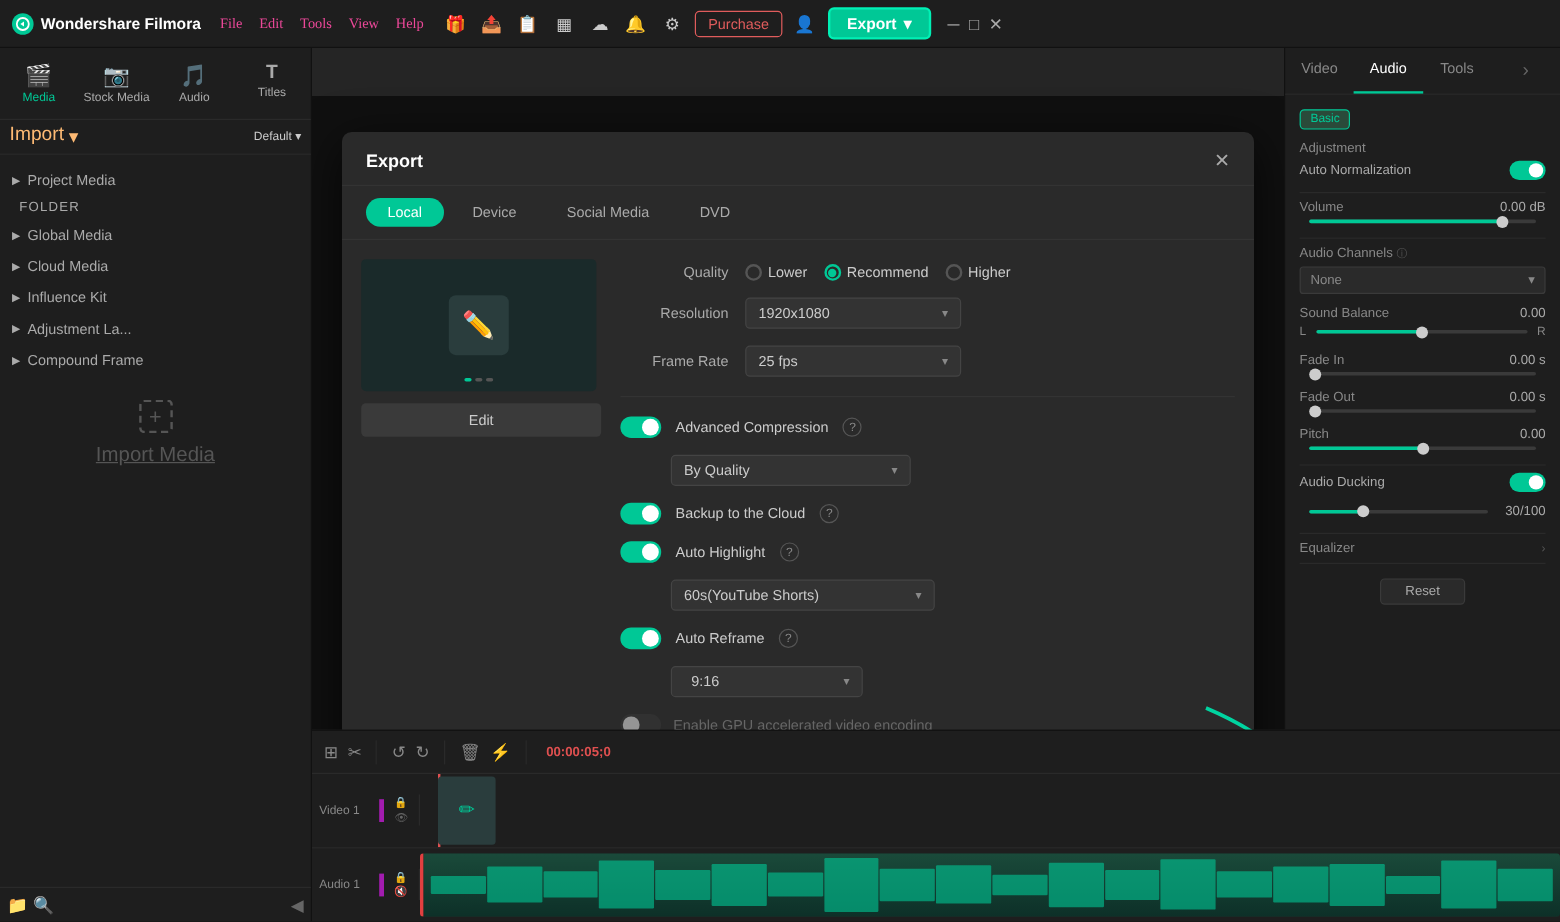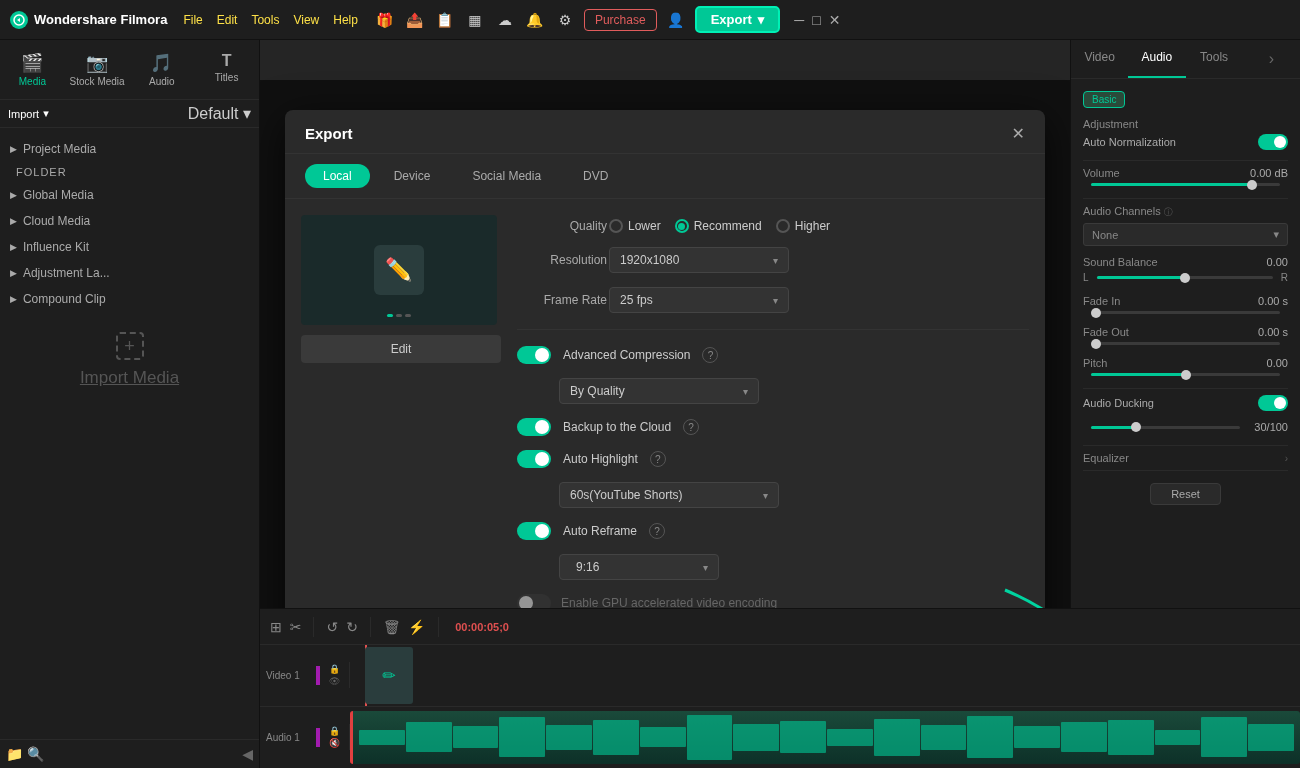--- a/index.html
+++ b/index.html
@@ -38,23 +38,24 @@
       height: 18px;
       background: #00c896;
       border-radius: 50%;
       display: flex; align-items: center; justify-content: center;
     }
     .menu-items {
       display: flex;
       gap: 14px;
     }
     .menu-item {
-      color: #fde047;
+      color: #ec4899;
       font-size: 12px;
       cursor: pointer;
+      font-family: Liberation Serif, serif;
     }
     .center-info {
       flex: 1;
       display: flex;
       align-items: center;
       justify-content: center;
       gap: 8px;
       color: #aaa;
       font-size: 12px;
     }
@@ -158,32 +159,32 @@
     .import-bar {
       display: flex;
       align-items: center;
       justify-content: space-between;
       padding: 4px 8px;
       border-bottom: 1px solid #2a2a2a;
     }
     .import-btn {
       background: transparent;
       border: none;
-      color: #ffffff;
-      font-size: 11px;
-      cursor: pointer;
-      display: flex;
-      align-items: center;
+      color: #fdba74;
+      font-size: 16px;
+      cursor: pointer;
+      display: flex;
+      align-items: flex-start;
       gap: 4px;
     }
     .default-btn {
       background: transparent;
       border: none;
       color: #ccc;
-      font-size: 16px;
+      font-size: 10px;
       cursor: pointer;
       margin-left: 24px;
     }
     .folder-label {
       color: #aaa;
       font-size: 11px;
       padding: 4px 8px;
       letter-spacing: 1px;
     }
     .import-media-area {
@@ -343,21 +344,21 @@
     .settings-panel {
       flex: 1;
       display: flex;
       flex-direction: column;
       gap: 14px;
       padding: 4px 0;
     }
     .setting-row {
       display: flex;
       align-items: center;
-      gap: 2px;
+      gap: 14px;
     }
     .setting-label {
       width: 90px;
       text-align: right;
       font-size: 12px;
       color: #aaa;
       flex-shrink: 0;
     }
     .radio-group {
       display: flex;
@@ -775,21 +776,21 @@
       <div class="sidebar-section">
         <span class="arrow">▶</span>
         <span>Influence Kit</span>
       </div>
       <div class="sidebar-section">
         <span class="arrow">▶</span>
         <span>Adjustment La...</span>
       </div>
       <div class="sidebar-section">
         <span class="arrow">▶</span>
-        <span>Compound Clip</span>
+        <span>Compound Frame</span>
       </div>
       <div class="import-media-area">
         <div class="add-btn">+</div>
         <div class="import-media-text">Import Media</div>
       </div>
     </div>
 
     <div style="display:flex;padding:6px;gap:4px;border-top:1px solid #2a2a2a;">
       <span style="font-size:14px;color:#666;cursor:pointer;">📁</span>
       <span style="font-size:14px;color:#666;cursor:pointer;">🔍</span>

